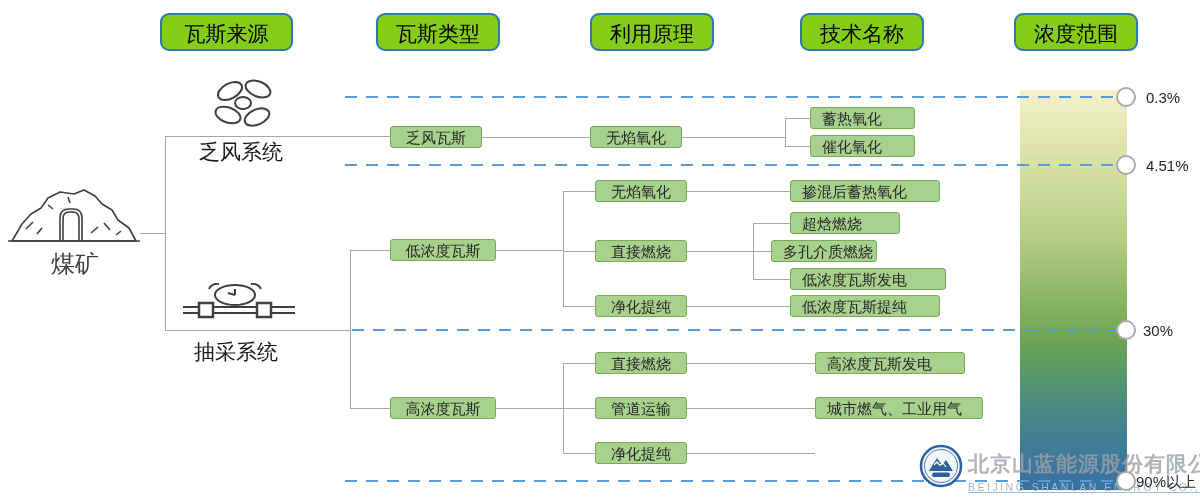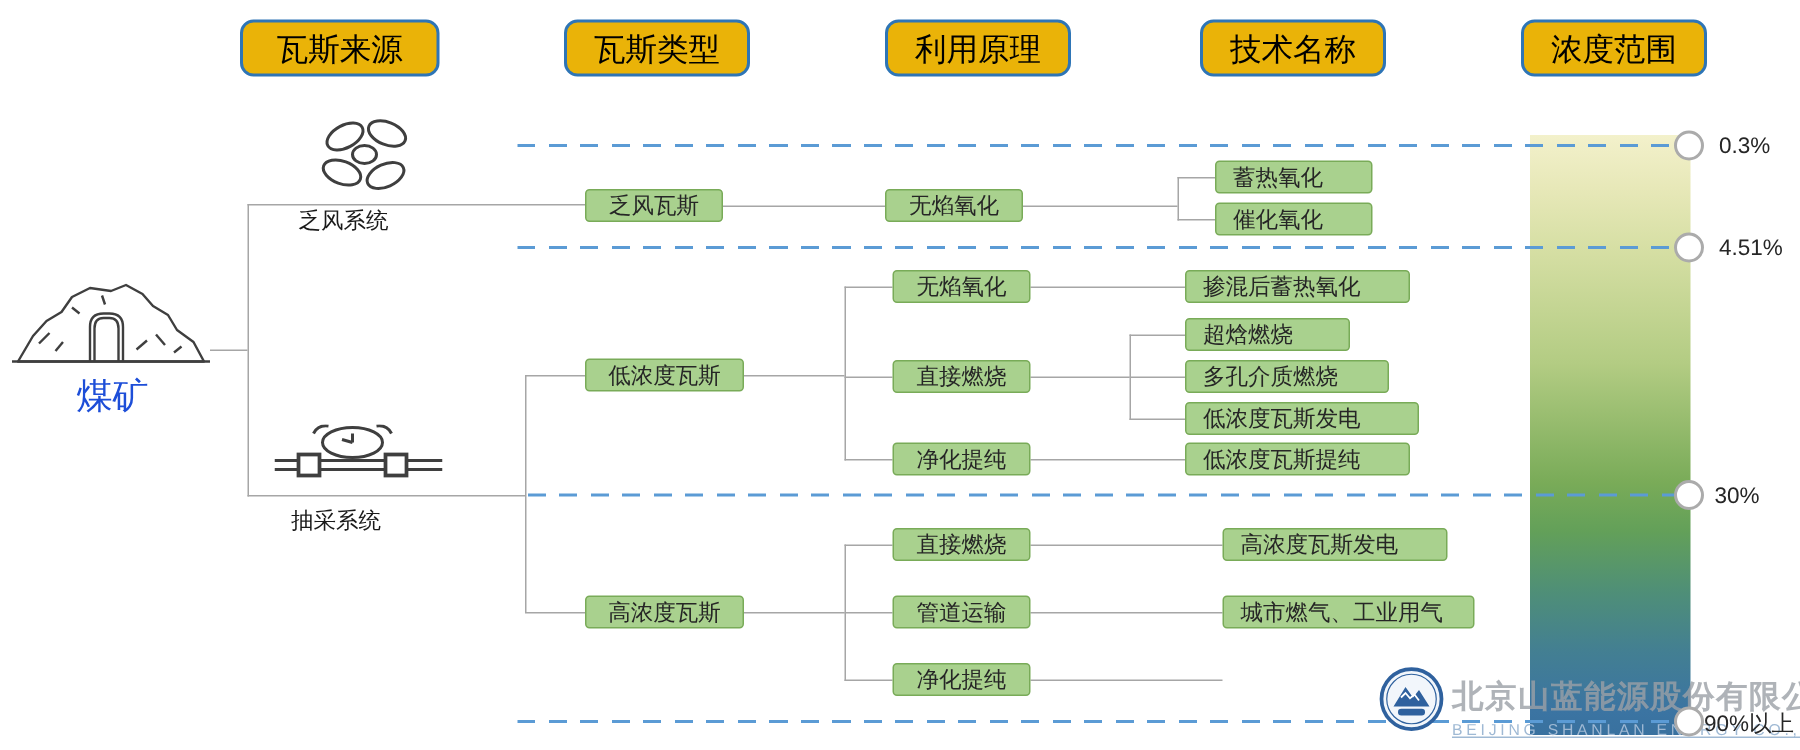--- a/index.html
+++ b/index.html
@@ -1,42 +1,42 @@
 <!DOCTYPE html>
 <html><head>
 <meta charset="utf-8">
 <style>
   html,body{margin:0;padding:0;background:#fff;}
   #canvas{position:relative;width:1200px;height:500px;background:#fff;overflow:hidden;
           font-family:"Liberation Sans","DejaVu Sans",sans-serif;}
   
   .hbox{position:absolute;height:38px;line-height:38px;text-align:center;
-        background:#eab308;border:2px solid #2e75b6;border-radius:9px;
+        background:#84cc16;border:2px solid #2e75b6;border-radius:9px;
         font-size:21px;color:#000;box-sizing:border-box;top:13px;}
   
   .gbox{position:absolute;height:22px;line-height:21px;background:#a9d18e;
         border:1px solid #79ab58;border-radius:3px;font-size:15px;color:#262626;
         box-sizing:border-box;text-align:center;white-space:nowrap;z-index:3;}
   .gbox.lft{text-align:left;padding-left:11px;}
   
   .ln{position:absolute;background:#a6a6a6;z-index:1;display:block;}
   
   .dash{position:absolute;height:2px;z-index:4;
         background:repeating-linear-gradient(90deg,#5b9bd5 0 12px,rgba(0,0,0,0) 12px 21px);}
   
   #bar{position:absolute;left:1020px;top:90px;width:107px;height:400px;z-index:1;
        background:linear-gradient(180deg,#f3f1cb 0%,#e7e8b8 9%,#d6dfa4 19%,#b3cc83 38%,
                   #79ab58 58%,#63a059 66%,#4f8f77 76%,#437f92 86%,#3b74a2 96%,#39719f 100%);}
   .mark{position:absolute;width:20px;height:20px;border-radius:50%;background:#fff;
         border:2px solid #ababab;box-sizing:border-box;z-index:6;}
   .pct{position:absolute;font-size:15px;color:#262626;z-index:6;white-space:nowrap;}
   
-  .syslabel{position:absolute;font-size:15px;color:#1a1a1a;z-index:3;white-space:nowrap;}
+  .syslabel{position:absolute;font-size:21px;color:#1a1a1a;z-index:3;white-space:nowrap;}
   #mine-label{position:absolute;left:10px;top:248px;width:130px;text-align:center;
-              font-size:24px;color:#1d4ed8;}
+              font-size:24px;color:#404040;}
   .icon{position:absolute;z-index:2;}
   
   #wm{position:absolute;left:968px;top:450px;z-index:5;white-space:nowrap;}
   #wm .cn{font-size:21px;font-weight:bold;color:rgba(155,160,166,.8);letter-spacing:1px;}
   #wm .en{font-size:10.5px;color:#9fb9d4;letter-spacing:2.5px;margin-top:3px;
           text-decoration:underline;}
   #logo{position:absolute;left:919px;top:444px;z-index:7;}
 </style>
 </head>
 <body>
@@ -134,21 +134,21 @@
   <div class="gbox" style="left:595px;top:240px;width:92px;">直接燃烧</div>
   <div class="gbox" style="left:595px;top:295px;width:92px;">净化提纯</div>
   <div class="gbox" style="left:595px;top:352px;width:92px;">直接燃烧</div>
   <div class="gbox" style="left:595px;top:397px;width:92px;">管道运输</div>
   <div class="gbox" style="left:595px;top:442px;width:92px;">净化提纯</div>
 
   <div class="gbox lft" style="left:810px;top:107px;width:105px;">蓄热氧化</div>
   <div class="gbox lft" style="left:810px;top:135px;width:105px;">催化氧化</div>
   <div class="gbox lft" style="left:790px;top:180px;width:150px;">掺混后蓄热氧化</div>
   <div class="gbox lft" style="left:790px;top:212px;width:110px;">超焓燃烧</div>
-  <div class="gbox lft" style="left:790px;top:240px;width:136px;">多孔介质燃烧</div>
+  <div class="gbox lft" style="left:771px;top:240px;width:106px;">多孔介质燃烧</div>
   <div class="gbox lft" style="left:790px;top:268px;width:156px;">低浓度瓦斯发电</div>
   <div class="gbox lft" style="left:815px;top:352px;width:150px;">高浓度瓦斯发电</div>
   <div class="gbox lft" style="left:790px;top:295px;width:150px;">低浓度瓦斯提纯</div>
   <div class="gbox lft" style="left:815px;top:397px;width:168px;">城市燃气、工业用气</div>
 
   <div id="bar"></div>
 
   <i class="dash" style="left:345px;top:96px;width:771px;"></i>
   <i class="dash" style="left:345px;top:164px;width:771px;"></i>
   <i class="dash" style="left:352px;top:329px;width:764px;"></i>

